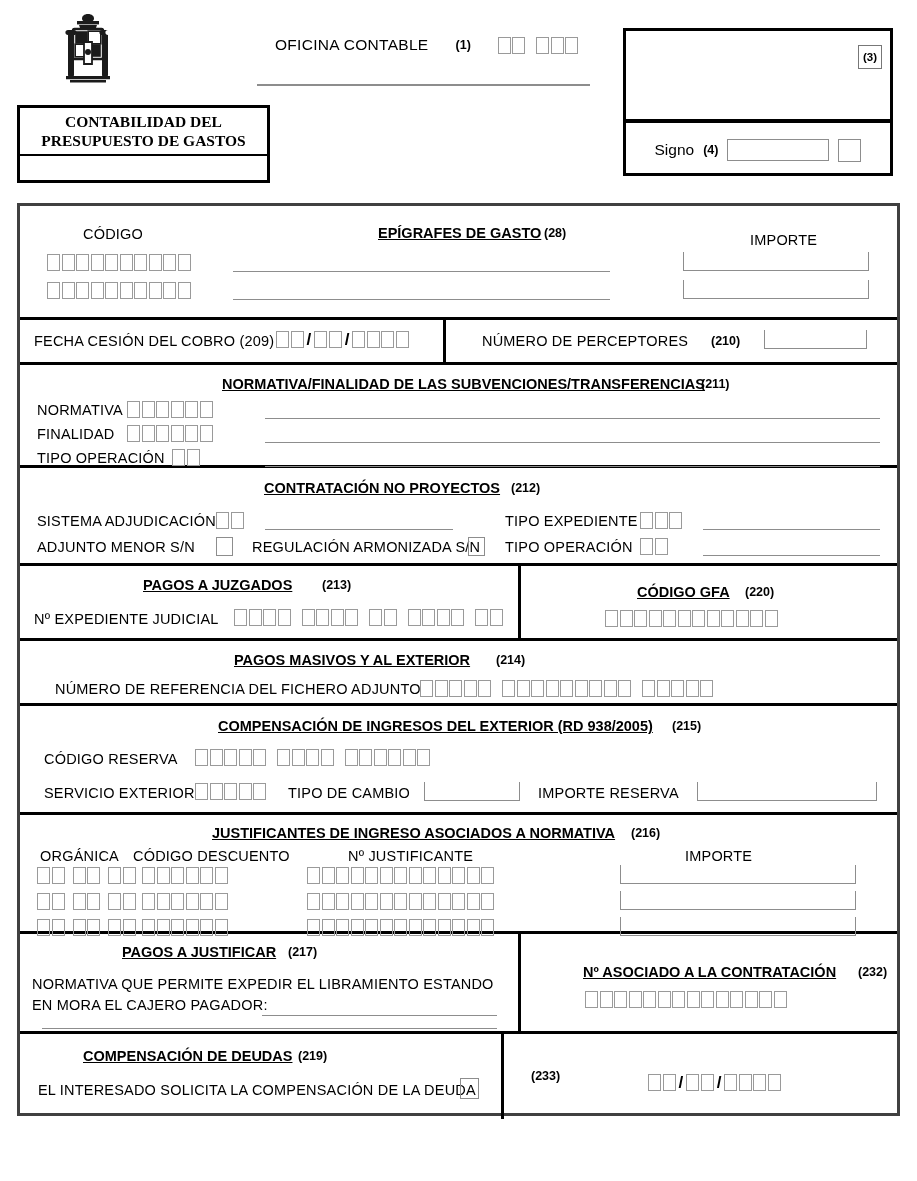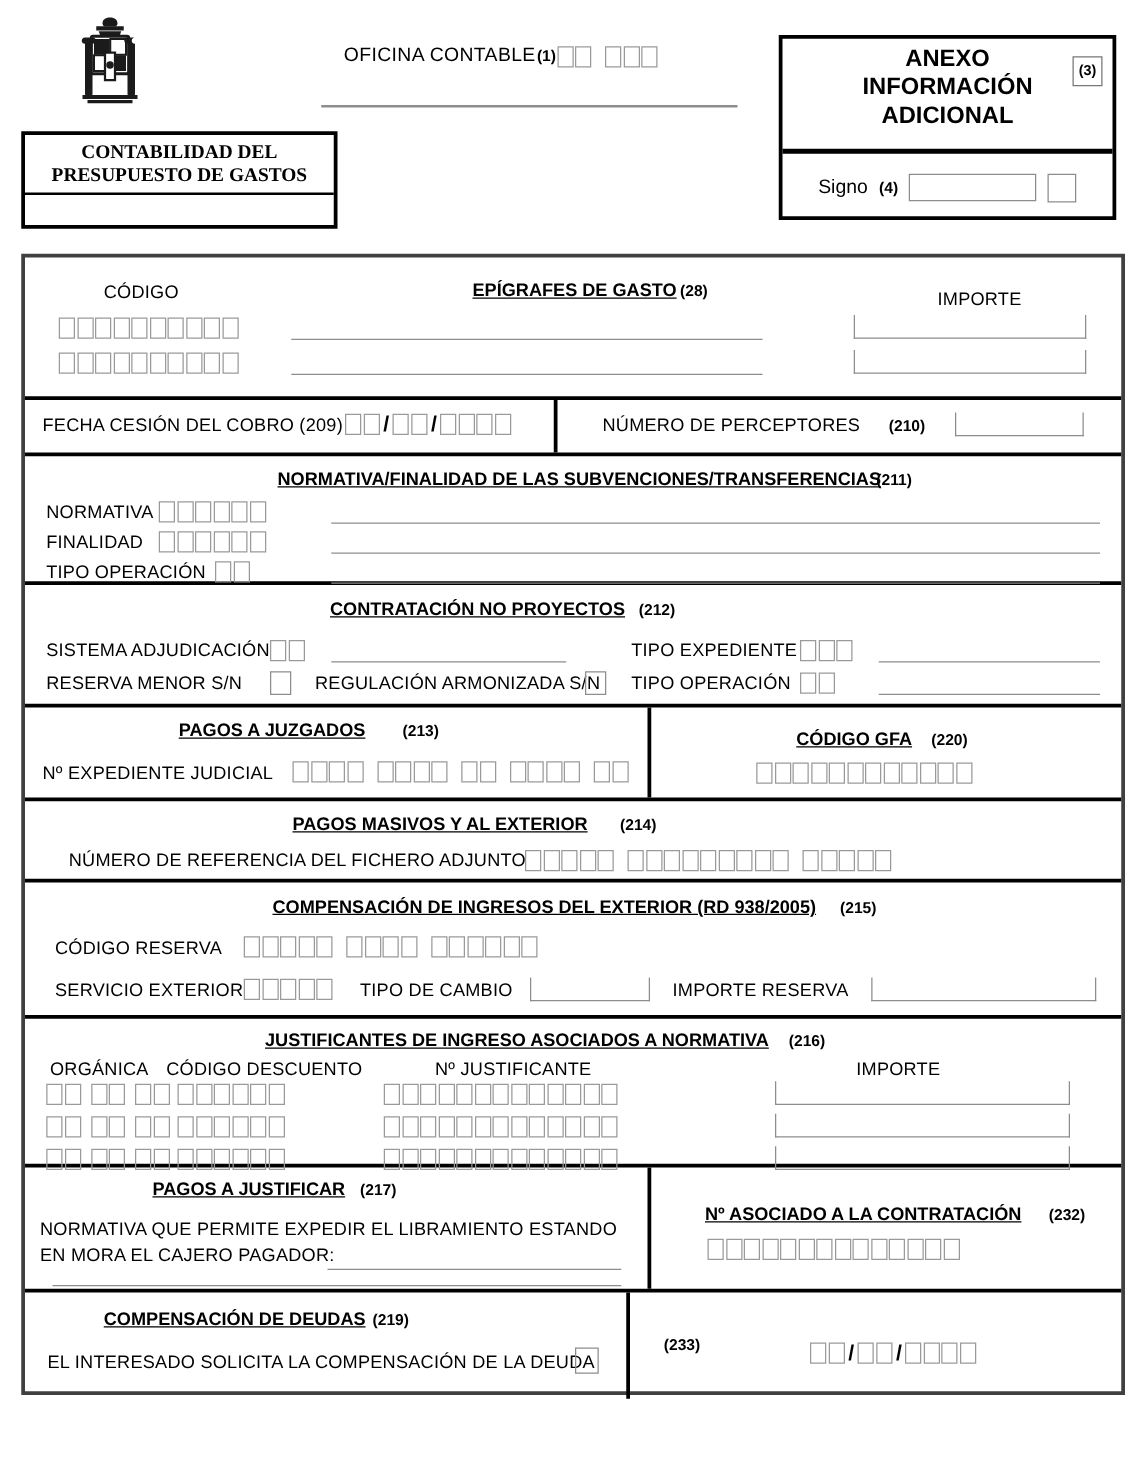--- a/index.html
+++ b/index.html
@@ -20,21 +20,21 @@
   .uline{display:inline-block;border-bottom:1.7px solid #8d8d8d;height:1px;vertical-align:bottom;}
   
   .brk{display:inline-block;box-sizing:border-box;border:1.7px solid #8d8d8d;
        border-top:none;height:19px;vertical-align:middle;}
   .chk{display:inline-block;width:17px;height:19px;border:1.6px solid #8d8d8d;
        box-sizing:border-box;vertical-align:middle;}
 
   
   .hdr{position:relative;height:196px;}
   .crest{position:absolute;left:60px;top:12px;width:56px;height:72px;}
-  .oficina{position:absolute;left:275px;top:36px;display:flex;align-items:center;gap:1px;}
+  .oficina{position:absolute;left:275px;top:36px;display:flex;align-items:center;gap:27px;}
   .oficina .t{font-size:15.5px;letter-spacing:.3px;}
   .oficina-rule{position:absolute;left:257px;top:84px;width:333px;border-bottom:2px solid #8d8d8d;}
 
   .contab{position:absolute;left:17px;top:105px;width:253px;height:78px;
           border:3px solid #000;box-sizing:border-box;}
   .contab .inner{padding:4px 0 0;text-align:center;font-family:"Liberation Serif",serif;
         font-weight:bold;font-size:15.5px;line-height:1.25;border-bottom:2.5px solid #000;
         padding-bottom:3px;}
 
   .anexo{position:absolute;left:623px;top:28px;width:270px;height:148px;
@@ -103,25 +103,20 @@
 
     <div class="contab">
       <div class="inner">
         <div>CONTABILIDAD DEL</div>
         <div>PRESUPUESTO DE  GASTOS</div>
       </div>
     </div>
 
     <div class="anexo">
       <div class="top">
-        <div class="ttl">
-          <div>ANEXO</div>
-          <div>INFORMACIÓN</div>
-          <div>ADICIONAL</div>
-        </div>
         <div class="n3">(3)</div>
       </div>
       <div class="bot">
         <span class="sig">Signo</span>
         <span class="ref">(4)</span>
         <span class="sigbox"></span>
         <span class="sigchk"></span>
       </div>
     </div>
   </div>
@@ -254,21 +249,21 @@
       <div style="position:absolute;left:485px;top:45px;" class="lbl">TIPO EXPEDIENTE</div>
       <div style="position:absolute;left:620px;top:44px;" class="bxrow">
           <span class="grp">
             <span class="bx"></span>
             <span class="bx"></span>
             <span class="bx"></span>
           </span>
         </div>
       <div class="uline" style="position:absolute;left:683px;top:60px;width:177px;"></div>
 
-      <div style="position:absolute;left:17px;top:71px;" class="lbl">RESERVA MENOR S/N</div>
+      <div style="position:absolute;left:17px;top:71px;" class="lbl">ADJUNTO MENOR S/N</div>
       <span class="chk" style="position:absolute;left:196px;top:69px;"></span>
       <div style="position:absolute;left:232px;top:71px;" class="lbl">REGULACIÓN ARMONIZADA S/N</div>
       <span class="chk" style="position:absolute;left:448px;top:69px;"></span>
       <div style="position:absolute;left:485px;top:71px;" class="lbl">TIPO OPERACIÓN</div>
       <div style="position:absolute;left:620px;top:70px;" class="bxrow">
           <span class="grp">
             <span class="bx"></span>
             <span class="bx"></span>
           </span>
         </div>
@@ -561,21 +556,21 @@
                 <span class="bx"></span>
                 <span class="bx"></span>
                 <span class="bx"></span>
               </span>
             </div>
             <div class="brk" style="position: absolute; left: 600px; top: 102px; width: 236px;"></div>
           </div>
         </div>
     </div>
 
-    <div class="band split" style="height:100px;">
+    <div class="band split" style="height:100px;gap:19px;">
       <div class="c vdiv" style="width:501px;">
         <div style="position:absolute;left:102px;top:10px;" class="sec-title">PAGOS A JUSTIFICAR</div>
         <div style="position:absolute;left:268px;top:11px;" class="ref">(217)</div>
         <div style="position:absolute;left:12px;top:42px;" class="lbl">NORMATIVA QUE PERMITE EXPEDIR EL LIBRAMIENTO ESTANDO</div>
         <div style="position:absolute;left:12px;top:63px;" class="lbl">EN MORA EL CAJERO PAGADOR:</div>
         <div class="uline" style="position:absolute;left:242px;top:80px;width:235px;"></div>
         <div class="uline" style="position:absolute;left:22px;top:93px;width:455px;"></div>
       </div>
       <div class="c" style="flex:1;">
         <div style="position:absolute;left:43px;top:30px;" class="sec-title">Nº ASOCIADO A LA CONTRATACIÓN</div>

